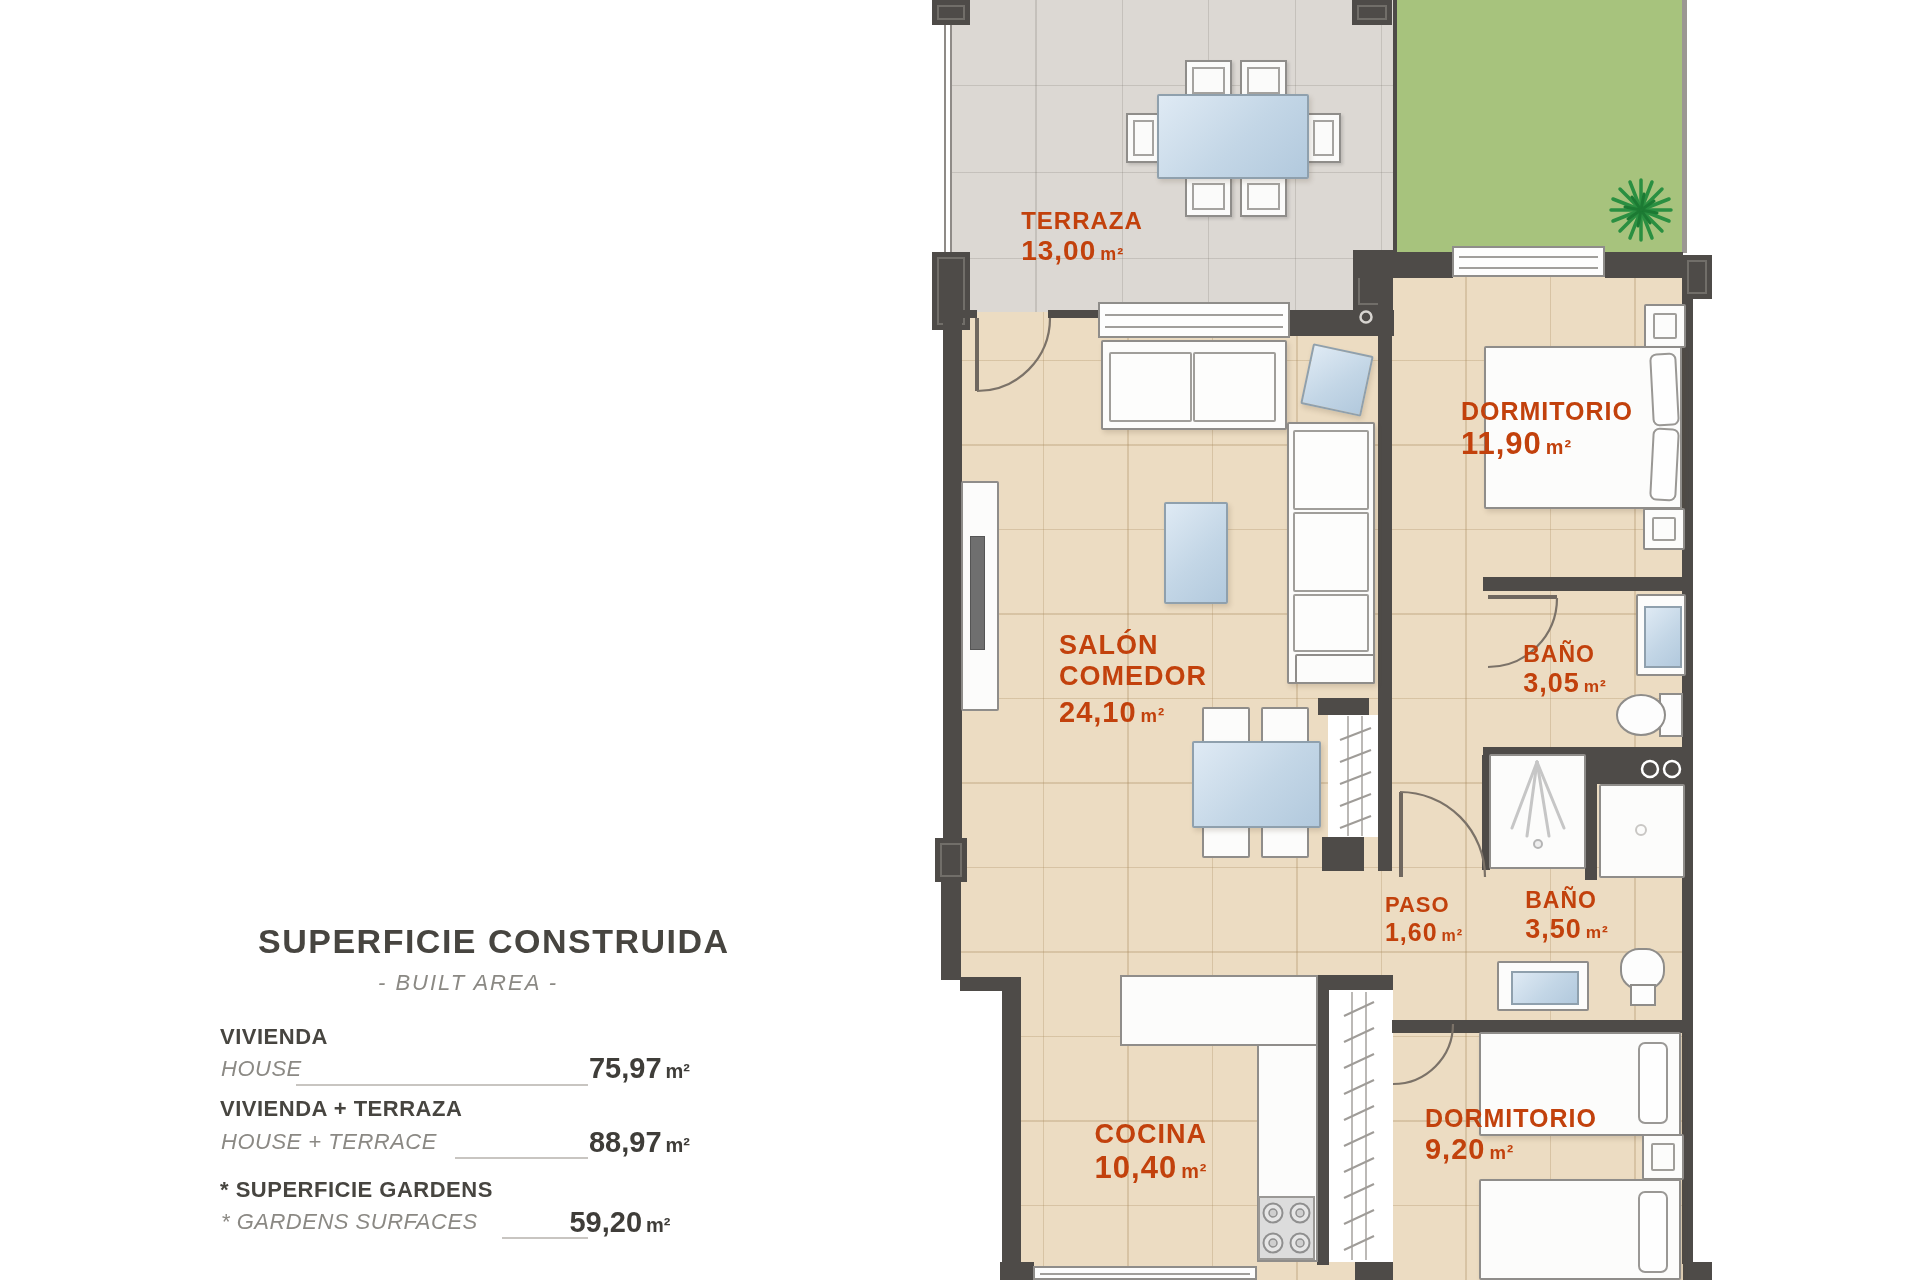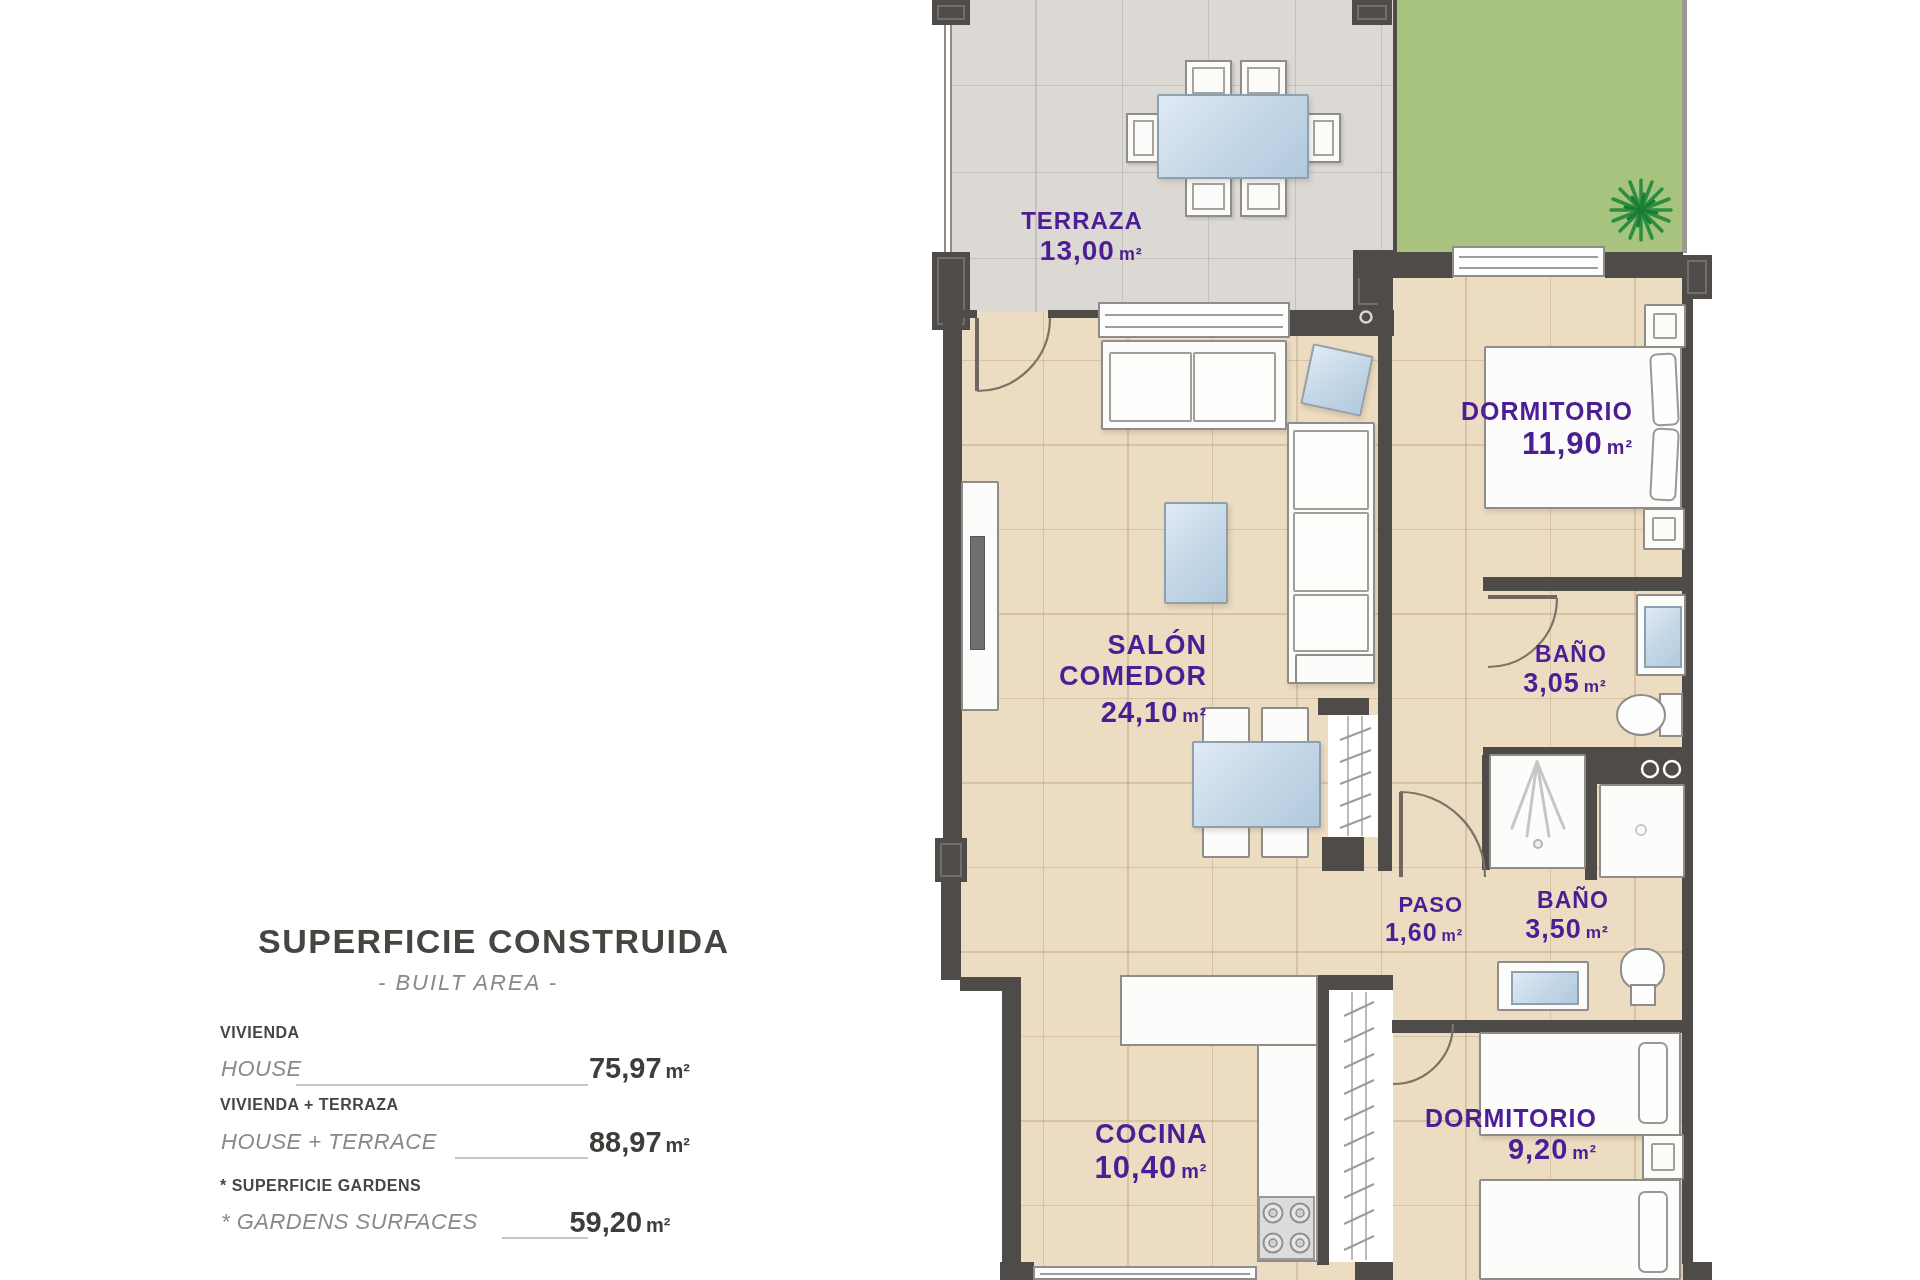--- a/index.html
+++ b/index.html
@@ -35,29 +35,29 @@
   .pillow{position:absolute;background:#fefefe;border:2px solid #9a9895;box-sizing:border-box;border-radius:7px;}
   .nstand::after{content:"";position:absolute;inset:7px;border:2px solid #a09e9a;border-radius:2px;}
   .tchair{position:absolute;background:#fbfbfa;border:2px solid #8f8d8a;box-sizing:border-box;
           box-shadow:2px 2px 3px rgba(0,0,0,.14);}
   .tchair::after{content:"";position:absolute;inset:5px;border:2px solid #a5a3a0;}
   .glass{background:linear-gradient(135deg,#dfeaf4 0%,#c3d6e6 55%,#b2c9dd 100%);border:2px solid #8fa0ad;}
   .screen{position:absolute;background:#6f6f6f;border:1px solid #555;}
   .stove{position:absolute;background:#dcdcdc;border:2px solid #9a9895;box-sizing:border-box;}
   .darkband{position:absolute;background:#4e4b48;}
   
-  .rlabel{position:absolute;transform:translate(-50%,-50%);text-align:right;color:#4c1d95;
+  .rlabel{position:absolute;transform:translate(-50%,-50%);text-align:left;color:#c2410c;
           white-space:nowrap;letter-spacing:1px;}
   .rname{font-weight:600;}
   .rarea{font-weight:700;}
   .unit{font-size:.64em;margin-left:4px;}
   
   .lg-title{position:absolute;color:#474540;font-size:34px;font-weight:600;letter-spacing:1.5px;white-space:nowrap;}
   .lg-sub{position:absolute;color:#8b8984;font-size:22px;font-style:italic;letter-spacing:2px;white-space:nowrap;}
-  .lg-es{position:absolute;color:#474540;font-size:16px;font-weight:600;letter-spacing:.5px;white-space:nowrap;}
+  .lg-es{position:absolute;color:#474540;font-size:22px;font-weight:600;letter-spacing:.5px;white-space:nowrap;}
   .lg-en{position:absolute;color:#8b8984;font-size:22px;font-style:italic;letter-spacing:.5px;white-space:nowrap;}
   .lg-line{position:absolute;height:0;border-top:2px solid #c8c5c1;}
   .lg-val{position:absolute;width:140px;text-align:right;color:#3f3d39;font-size:29px;font-weight:700;white-space:nowrap;}
   .lg-val .unit{font-size:20px;font-weight:600;margin-left:4px;}
   svg{position:absolute;left:0;top:0;pointer-events:none;}
 </style>
 </head>
 <body>
 
 <div id="stage">

